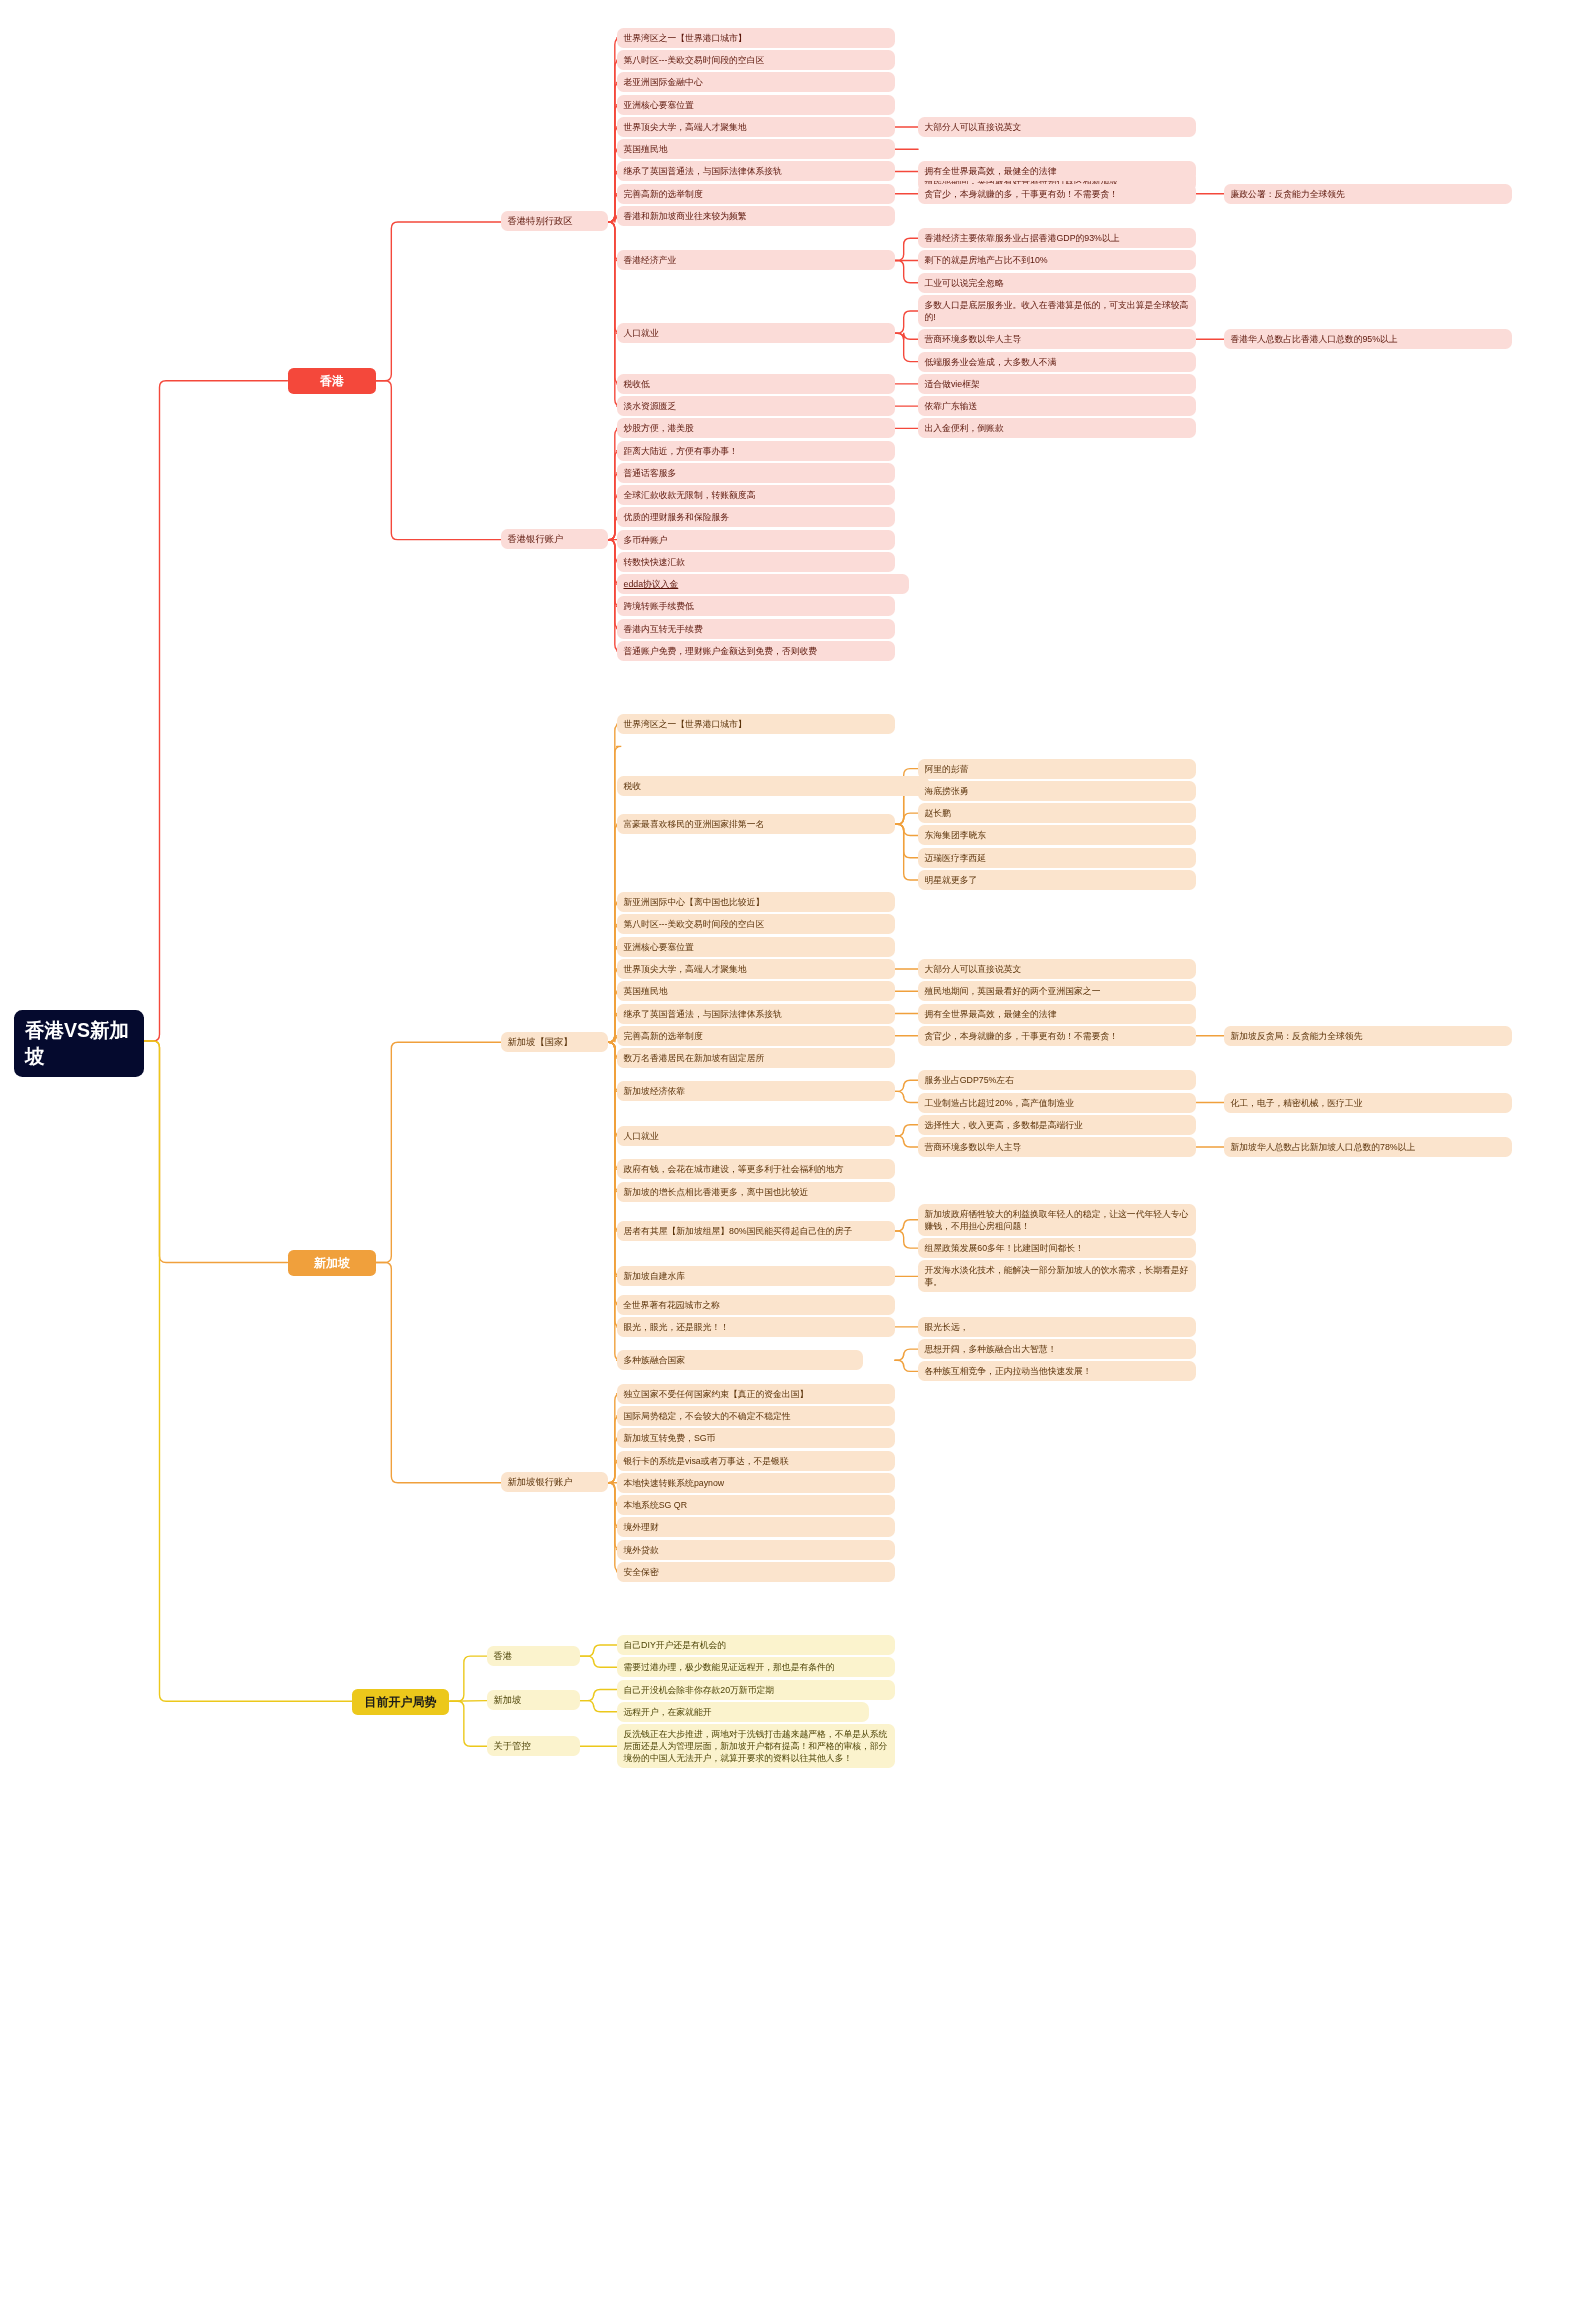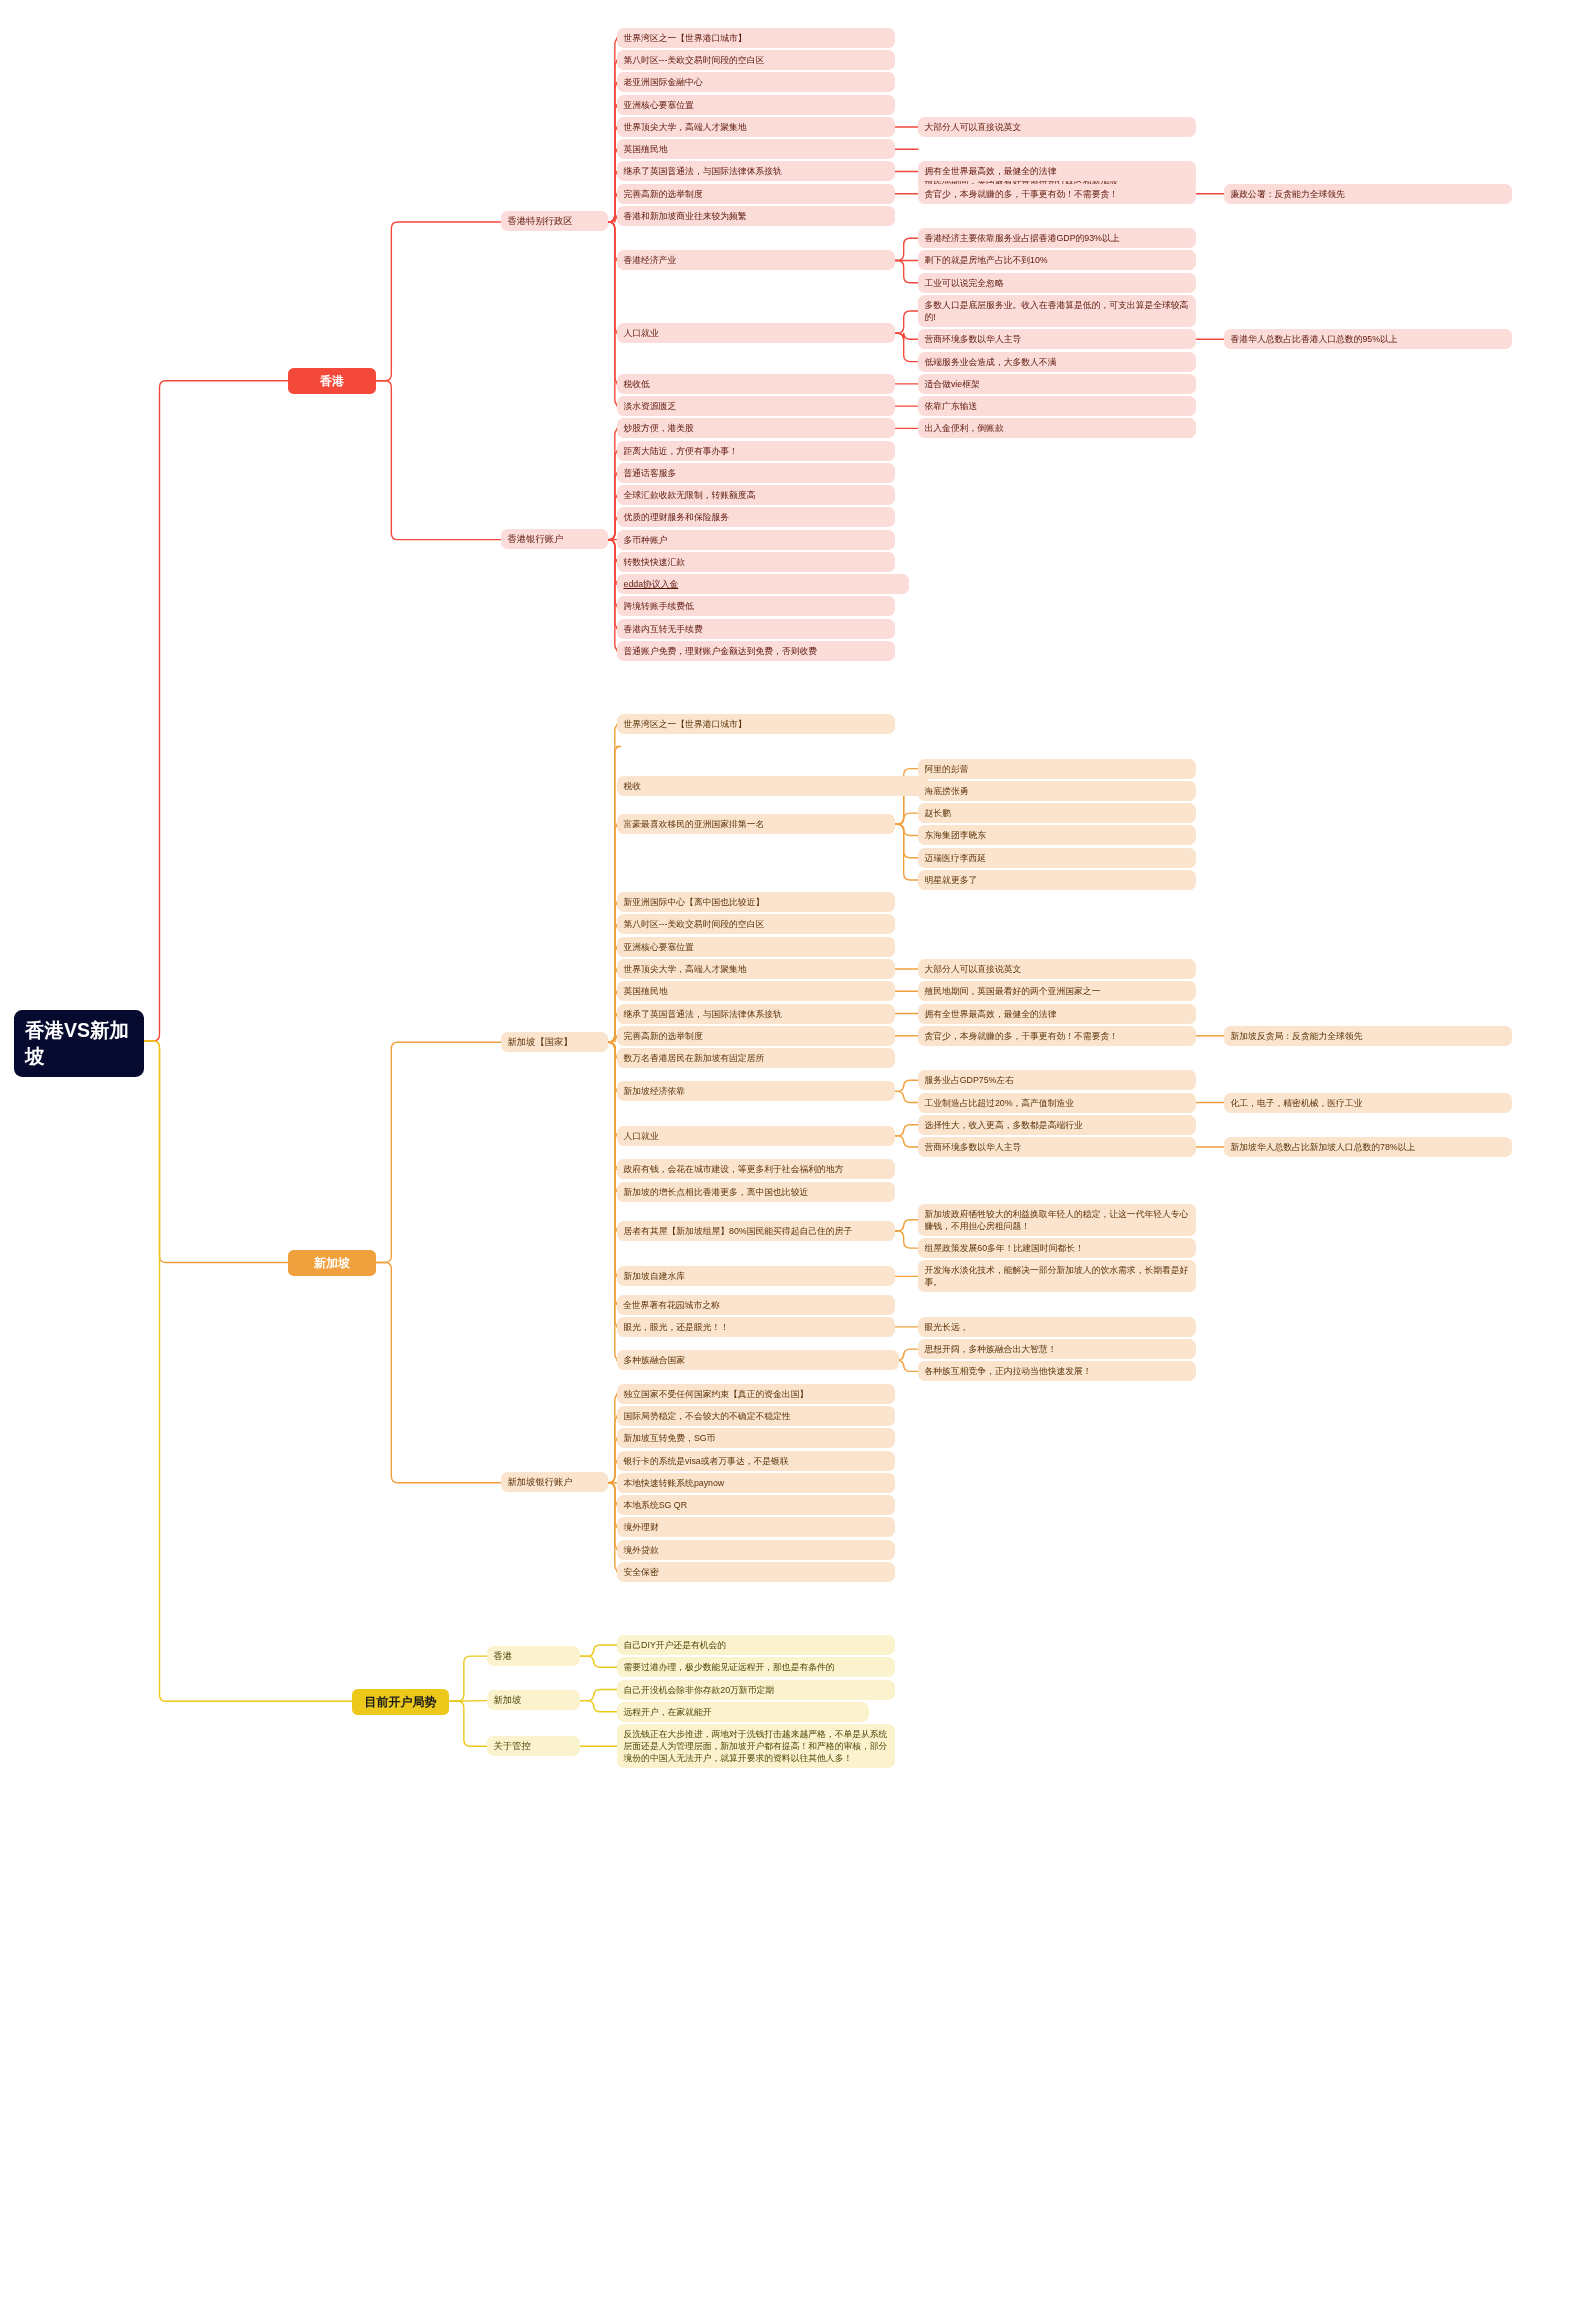--- a/index.html
+++ b/index.html
@@ -235,21 +235,21 @@
     <div class="node n-l3 sg" style="left: 617px; top: 1159px; width: 278px; min-height: 19.5px; font-size: 8.8px;">政府有钱，会花在城市建设，等更多利于社会福利的地方</div>
     <div class="node n-l3 sg" style="left: 617px; top: 1182px; width: 278px; min-height: 19.5px; font-size: 8.8px;">新加坡的增长点相比香港更多，离中国也比较近</div>
     <div class="node n-l3 sg" style="left: 617px; top: 1221px; width: 278px; min-height: 19.5px; font-size: 8.8px;">居者有其屋【新加坡组屋】80%国民能买得起自己住的房子</div>
     <div class="node n-l4 sg" style="left: 918px; top: 1204px; width: 278px; min-height: 32px; font-size: 8.8px;">新加坡政府牺牲较大的利益换取年轻人的稳定，让这一代年轻人专心赚钱，不用担心房租问题！</div>
     <div class="node n-l4 sg" style="left: 918px; top: 1238px; width: 278px; min-height: 19.5px; font-size: 8.8px;">组屋政策发展60多年！比建国时间都长！</div>
     <div class="node n-l3 sg" style="left: 617px; top: 1266px; width: 278px; min-height: 19.5px; font-size: 8.8px;">新加坡自建水库</div>
     <div class="node n-l4 sg" style="left: 918px; top: 1260px; width: 278px; min-height: 32px; font-size: 8.8px;">开发海水淡化技术，能解决一部分新加坡人的饮水需求，长期看是好事。</div>
     <div class="node n-l3 sg" style="left: 617px; top: 1295px; width: 278px; min-height: 19.5px; font-size: 8.8px; padding-left: 6px;">全世界著有花园城市之称</div>
     <div class="node n-l3 sg" style="left: 617px; top: 1317px; width: 278px; min-height: 19.5px; font-size: 8.8px;">眼光，眼光，还是眼光！！</div>
     <div class="node n-l4 sg" style="left: 918px; top: 1317px; width: 278px; min-height: 19.5px; font-size: 8.8px;">眼光长远，</div>
-    <div class="node n-l3 sg" style="left: 617px; top: 1350px; width: 282px; min-height: 19.5px; font-size: 8.8px;">多种族融合国家</div>
+    <div class="node n-l3 sg" style="left: 617px; top: 1350px; width: 246px; min-height: 19.5px; font-size: 8.8px;">多种族融合国家</div>
     <div class="node n-l4 sg" style="left: 918px; top: 1339px; width: 278px; min-height: 19.5px; font-size: 8.8px;">思想开阔，多种族融合出大智慧！</div>
     <div class="node n-l4 sg" style="left: 918px; top: 1361px; width: 278px; min-height: 19.5px; font-size: 8.8px;">各种族互相竞争，正内拉动当他快速发展！</div>
     <div class="node n-l2 sg" style="left: 501px; top: 1472px; width: 107px; min-height: 20.4px; font-size: 9.3px;">新加坡银行账户</div>
     <div class="node n-l3 sg" style="left: 617px; top: 1384px; width: 278px; min-height: 19.5px; font-size: 8.8px;">独立国家不受任何国家约束【真正的资金出国】</div>
     <div class="node n-l3 sg" style="left: 617px; top: 1406px; width: 278px; min-height: 19.5px; font-size: 8.8px;">国际局势稳定，不会较大的不确定不稳定性</div>
     <div class="node n-l3 sg" style="left: 617px; top: 1428px; width: 278px; min-height: 19.5px; font-size: 8.8px;">新加坡互转免费，SG币</div>
     <div class="node n-l3 sg" style="left: 617px; top: 1451px; width: 278px; min-height: 19.5px; font-size: 8.8px;">银行卡的系统是visa或者万事达，不是银联</div>
     <div class="node n-l3 sg" style="left: 617px; top: 1473px; width: 278px; min-height: 19.5px; font-size: 8.8px;">本地快速转账系统paynow</div>
     <div class="node n-l3 sg" style="left: 617px; top: 1495px; width: 278px; min-height: 19.5px; font-size: 8.8px;">本地系统SG QR</div>
     <div class="node n-l3 sg" style="left: 617px; top: 1517px; width: 278px; min-height: 19.5px; font-size: 8.8px;">境外理财</div>

